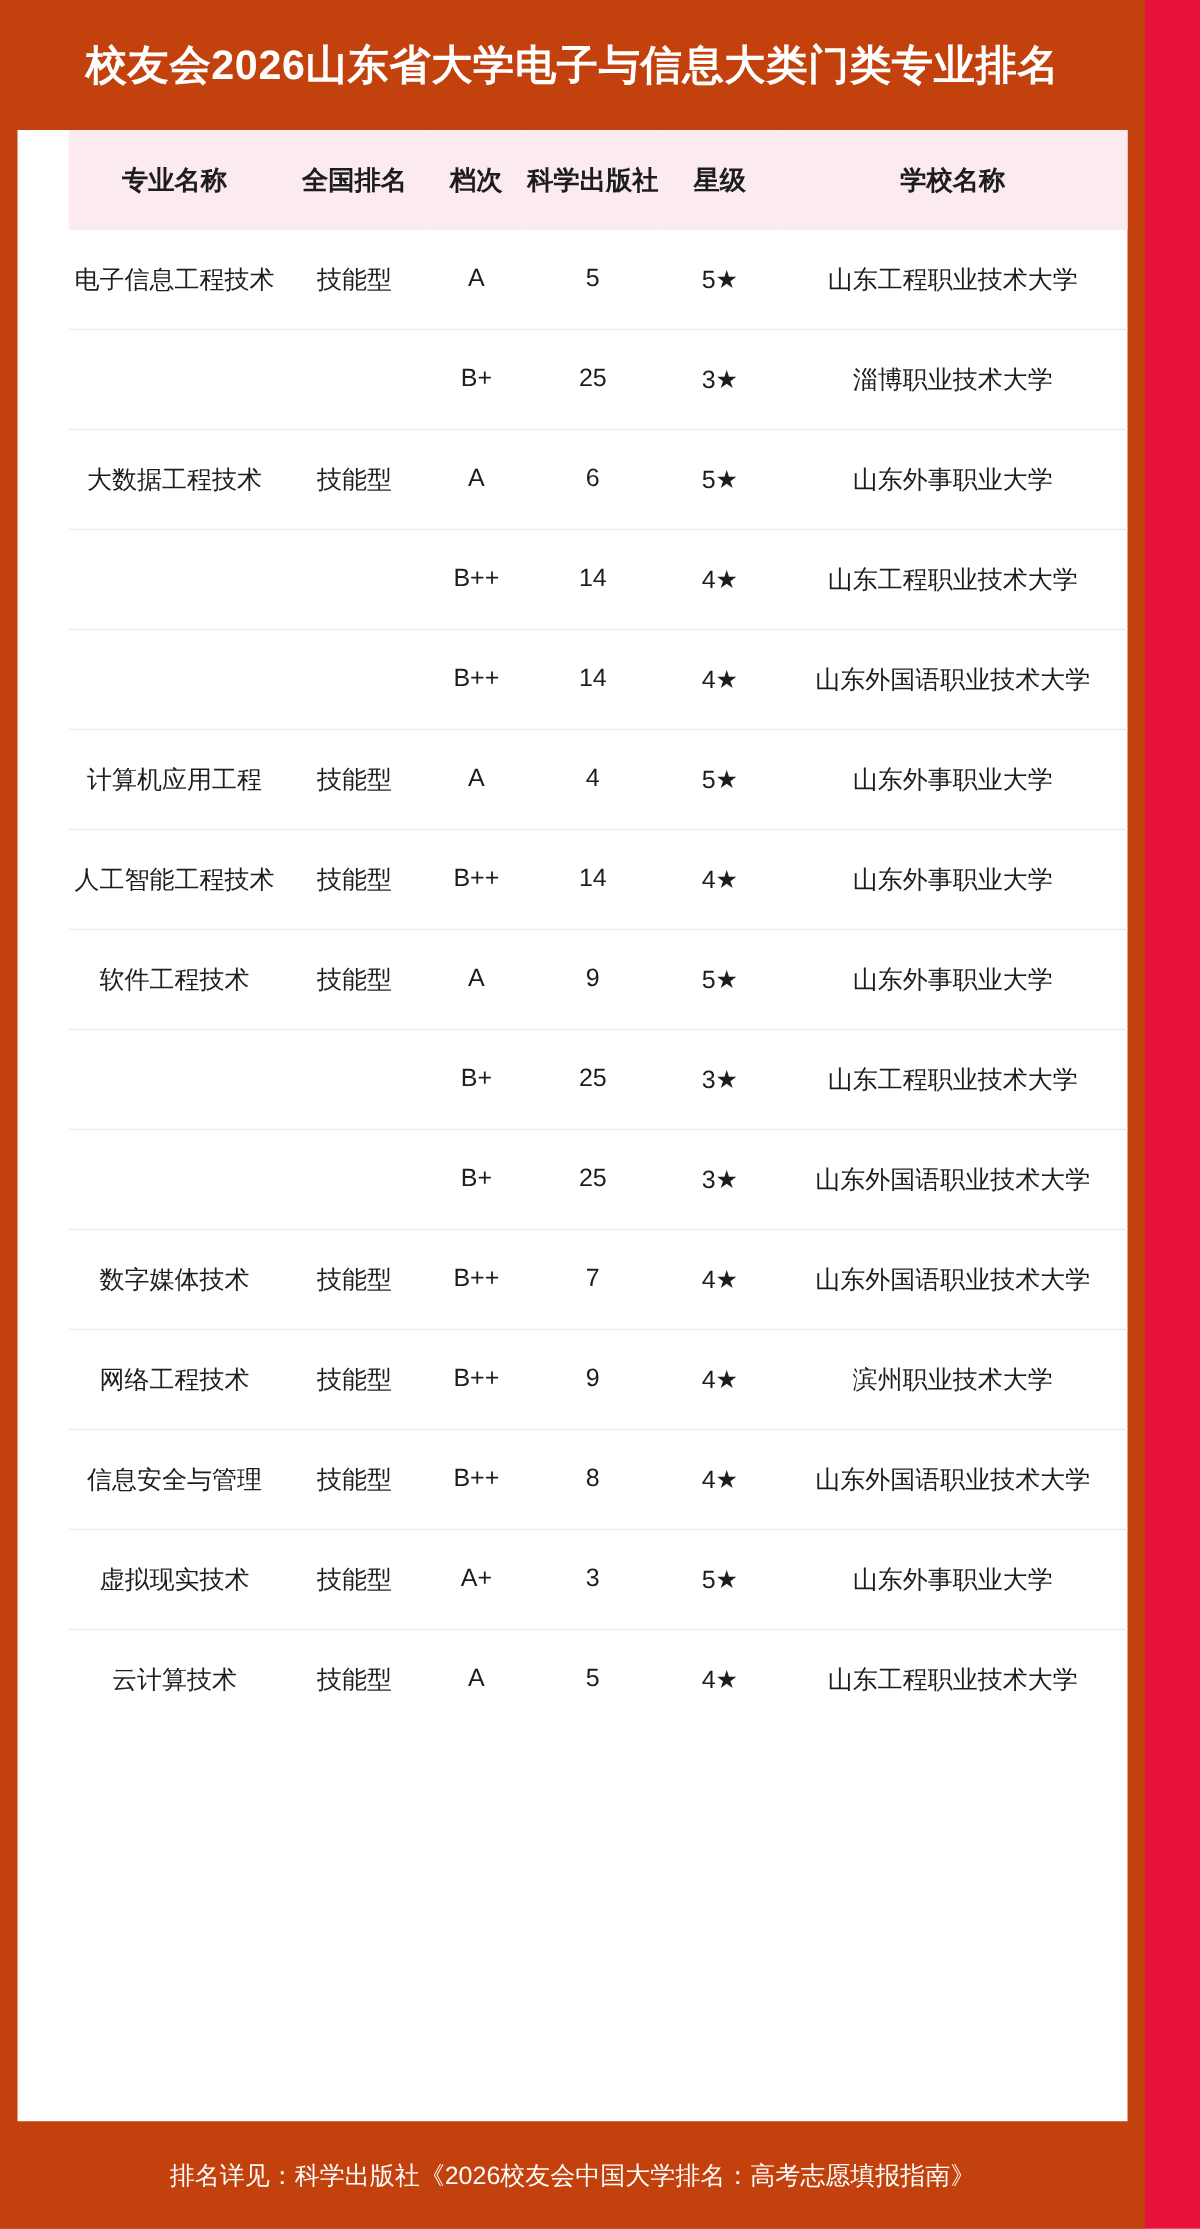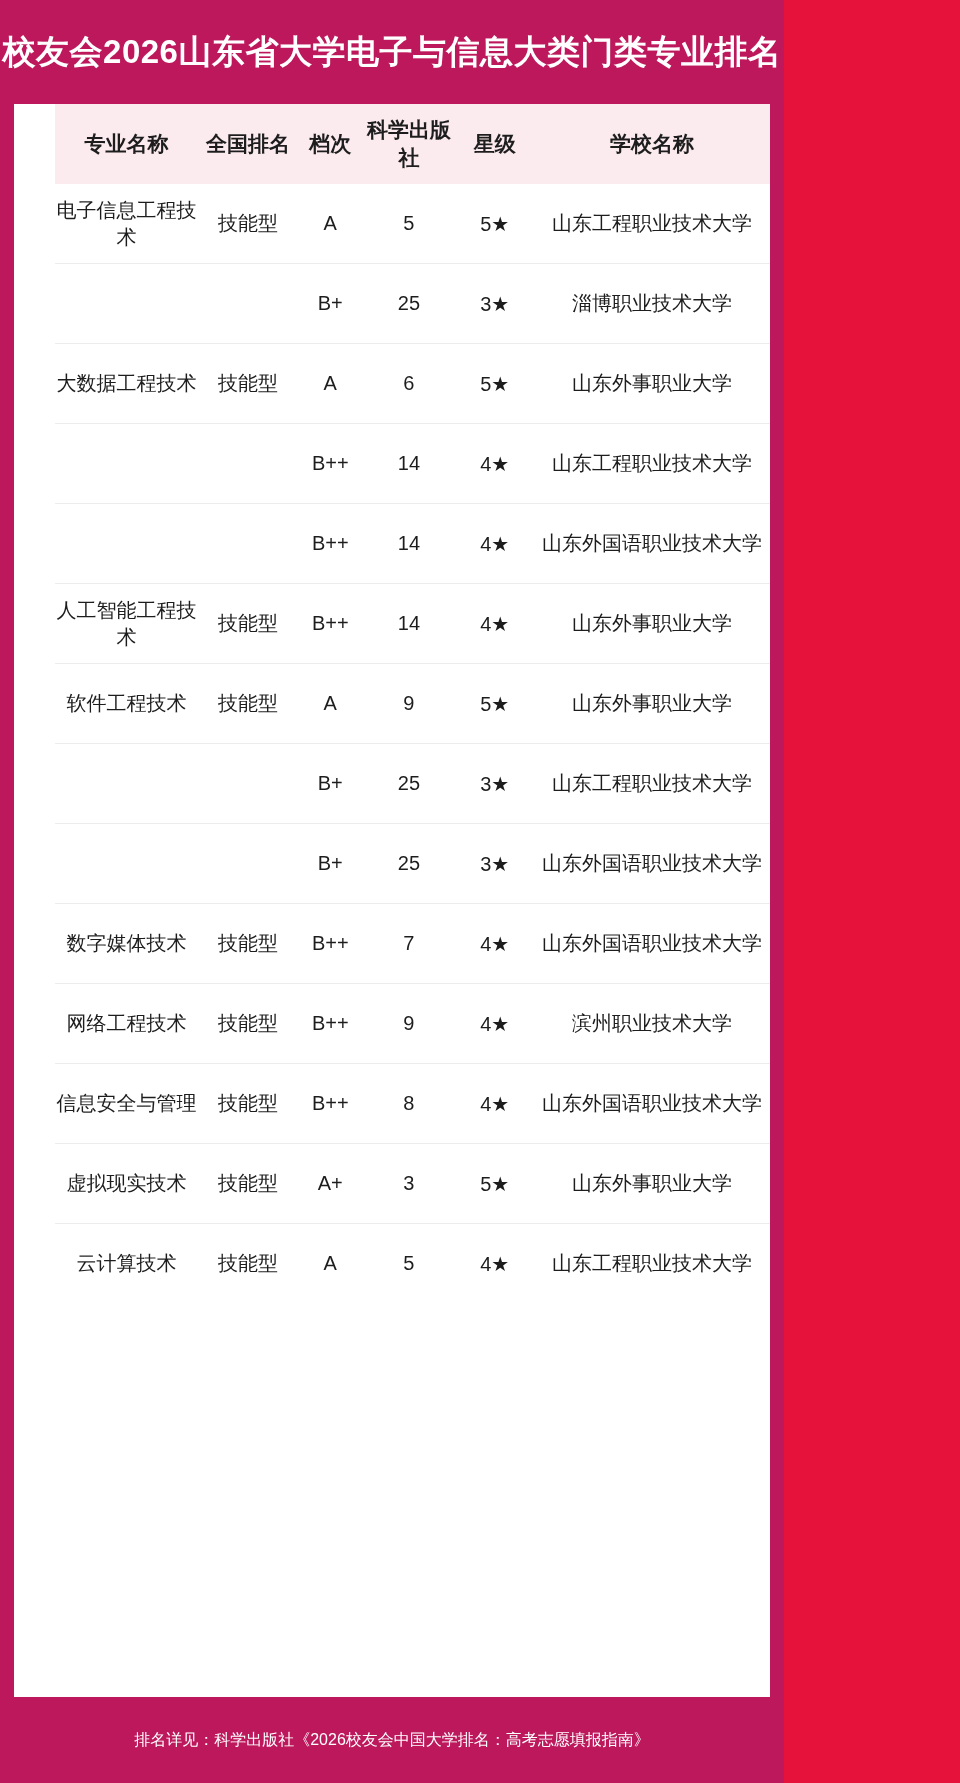--- a/index.html
+++ b/index.html
@@ -5,23 +5,23 @@
   html, body {
     margin: 0;
     padding: 0;
   }
   body {
     width: 960px;
     background: #e7123c;
     font-family: "Liberation Sans", "DejaVu Sans", sans-serif;
   }
   .page {
-    width: 784px;
+    width: 916px;
     min-height: 1783px;
-    background: #be185d;
+    background: #c2410c;
     box-sizing: border-box;
     display: flex;
     flex-direction: column;
   }
   .title-bar {
     height: 104px;
     display: flex;
     align-items: center;
     justify-content: center;
     padding: 0 20px;
@@ -75,21 +75,21 @@
   .footer {
     height: 86px;
     display: flex;
     align-items: center;
     justify-content: center;
     padding: 0 16px;
     box-sizing: border-box;
   }
   .footer-text {
     color: #ffffff;
-    font-size: 16px;
+    font-size: 20px;
     white-space: nowrap;
   }
 </style>
 </head>
 <body>
 
 <div class="page">
 
   <div class="title-bar">
     <div class="title-text">校友会2026山东省大学电子与信息大类门类专业排名</div>
@@ -150,20 +150,28 @@
           </tr>
           <tr>
             <td></td>
             <td></td>
             <td>B++</td>
             <td>14</td>
             <td>4★</td>
             <td>山东外国语职业技术大学</td>
           </tr>
           <tr>
+            <td>计算机应用工程</td>
+            <td>技能型</td>
+            <td>A</td>
+            <td>4</td>
+            <td>5★</td>
+            <td>山东外事职业大学</td>
+          </tr>
+          <tr>
             <td>人工智能工程技术</td>
             <td>技能型</td>
             <td>B++</td>
             <td>14</td>
             <td>4★</td>
             <td>山东外事职业大学</td>
           </tr>
           <tr>
             <td>软件工程技术</td>
             <td>技能型</td>

